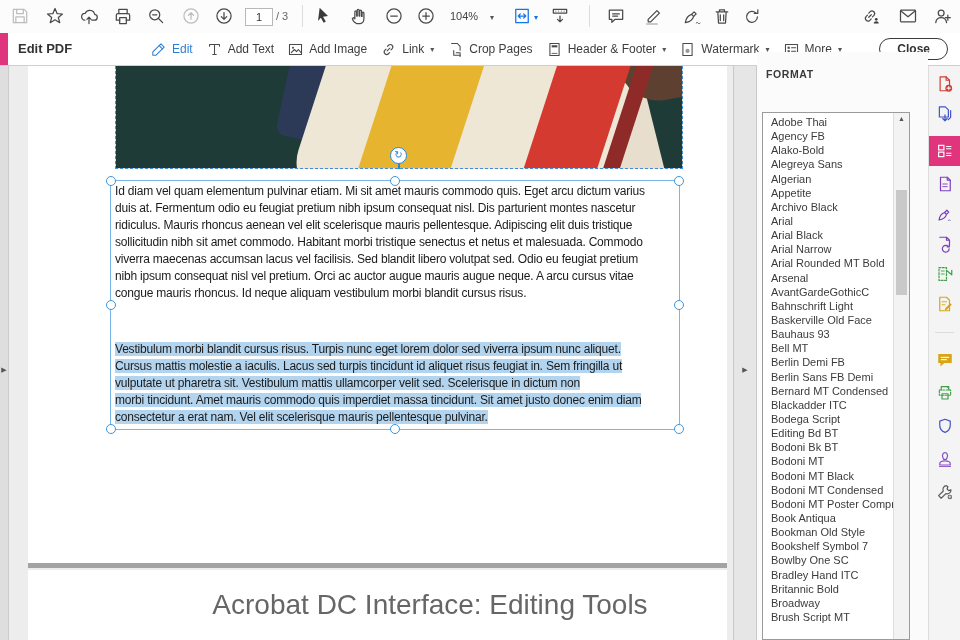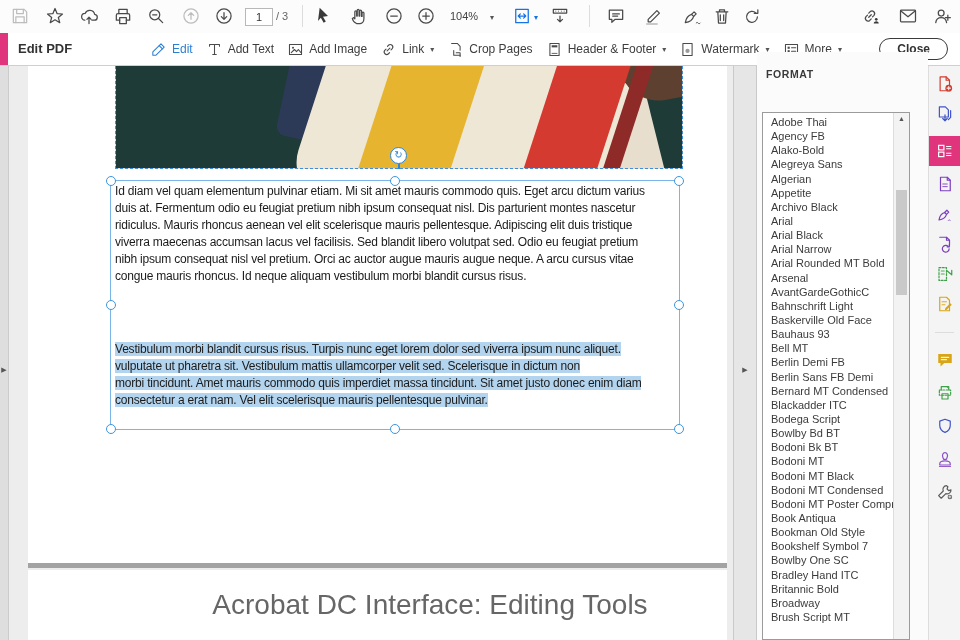--- a/index.html
+++ b/index.html
@@ -287,26 +287,28 @@
       <div class="hd" style="left:-5px;top:119px"></div>
       <div class="hd" style="right:-5px;top:119px"></div>
       <div class="hd" style="left:-5px;bottom:-5px"></div>
       <div class="hd" style="left:279px;bottom:-5px"></div>
       <div class="hd" style="right:-5px;bottom:-5px"></div>
     </div>
     <div class="para" style="top:117px">
         <div class="pline"><span>Id diam vel quam elementum pulvinar etiam. Mi sit amet mauris commodo quis. Eget arcu dictum varius</span></div>
         <div class="pline"><span>duis at. Fermentum odio eu feugiat pretium nibh ipsum consequat nisl. Dis parturient montes nascetur</span></div>
         <div class="pline"><span>ridiculus. Mauris rhoncus aenean vel elit scelerisque mauris pellentesque. Adipiscing elit duis tristique</span></div>
+        <div class="pline"><span>sollicitudin nibh sit amet commodo. Habitant morbi tristique senectus et netus et malesuada. Commodo</span></div>
         <div class="pline"><span>viverra maecenas accumsan lacus vel facilisis. Sed blandit libero volutpat sed. Odio eu feugiat pretium</span></div>
         <div class="pline"><span>nibh ipsum consequat nisl vel pretium. Orci ac auctor augue mauris augue neque. A arcu cursus vitae</span></div>
         <div class="pline"><span>congue mauris rhoncus. Id neque aliquam vestibulum morbi blandit cursus risus.</span></div>
       </div>
     <div class="para selected" style="top:275px">
         <div class="pline"><span>Vestibulum morbi blandit cursus risus. Turpis nunc eget lorem dolor sed viverra ipsum nunc aliquet.</span></div>
+        <div class="pline"><span>Cursus mattis molestie a iaculis. Lacus sed turpis tincidunt id aliquet risus feugiat in. Sem fringilla ut</span></div>
         <div class="pline"><span>vulputate ut pharetra sit. Vestibulum mattis ullamcorper velit sed. Scelerisque in dictum non</span></div>
         <div class="pline"><span>morbi tincidunt. Amet mauris commodo quis imperdiet massa tincidunt. Sit amet justo donec enim diam</span></div>
         <div class="pline"><span>consectetur a erat nam. Vel elit scelerisque mauris pellentesque pulvinar.</span></div>
       </div>
 
     <div class="left-strip"></div>
     <div class="strip-arrow">▶</div>
   </div>
 
   <div class="splitter">
@@ -332,21 +334,21 @@
           <div class="font-item"><span>AvantGardeGothicC</span></div>
           <div class="font-item"><span>Bahnschrift Light</span></div>
           <div class="font-item"><span>Baskerville Old Face</span></div>
           <div class="font-item"><span>Bauhaus 93</span></div>
           <div class="font-item"><span>Bell MT</span></div>
           <div class="font-item"><span>Berlin Demi FB</span></div>
           <div class="font-item"><span>Berlin Sans FB Demi</span></div>
           <div class="font-item"><span>Bernard MT Condensed</span></div>
           <div class="font-item"><span>Blackadder ITC</span></div>
           <div class="font-item"><span>Bodega Script</span></div>
-          <div class="font-item"><span>Bowlby Bd BT</span></div>
+          <div class="font-item"><span>Editing Bd BT</span></div>
           <div class="font-item"><span>Bodoni Bk BT</span></div>
           <div class="font-item"><span>Bodoni MT</span></div>
           <div class="font-item"><span>Bodoni MT Black</span></div>
           <div class="font-item"><span>Bodoni MT Condensed</span></div>
           <div class="font-item"><span>Bodoni MT Poster Compre...</span></div>
           <div class="font-item"><span>Book Antiqua</span></div>
           <div class="font-item"><span>Bookman Old Style</span></div>
           <div class="font-item"><span>Bookshelf Symbol 7</span></div>
           <div class="font-item"><span>Bowlby One SC</span></div>
           <div class="font-item"><span>Bradley Hand ITC</span></div>

